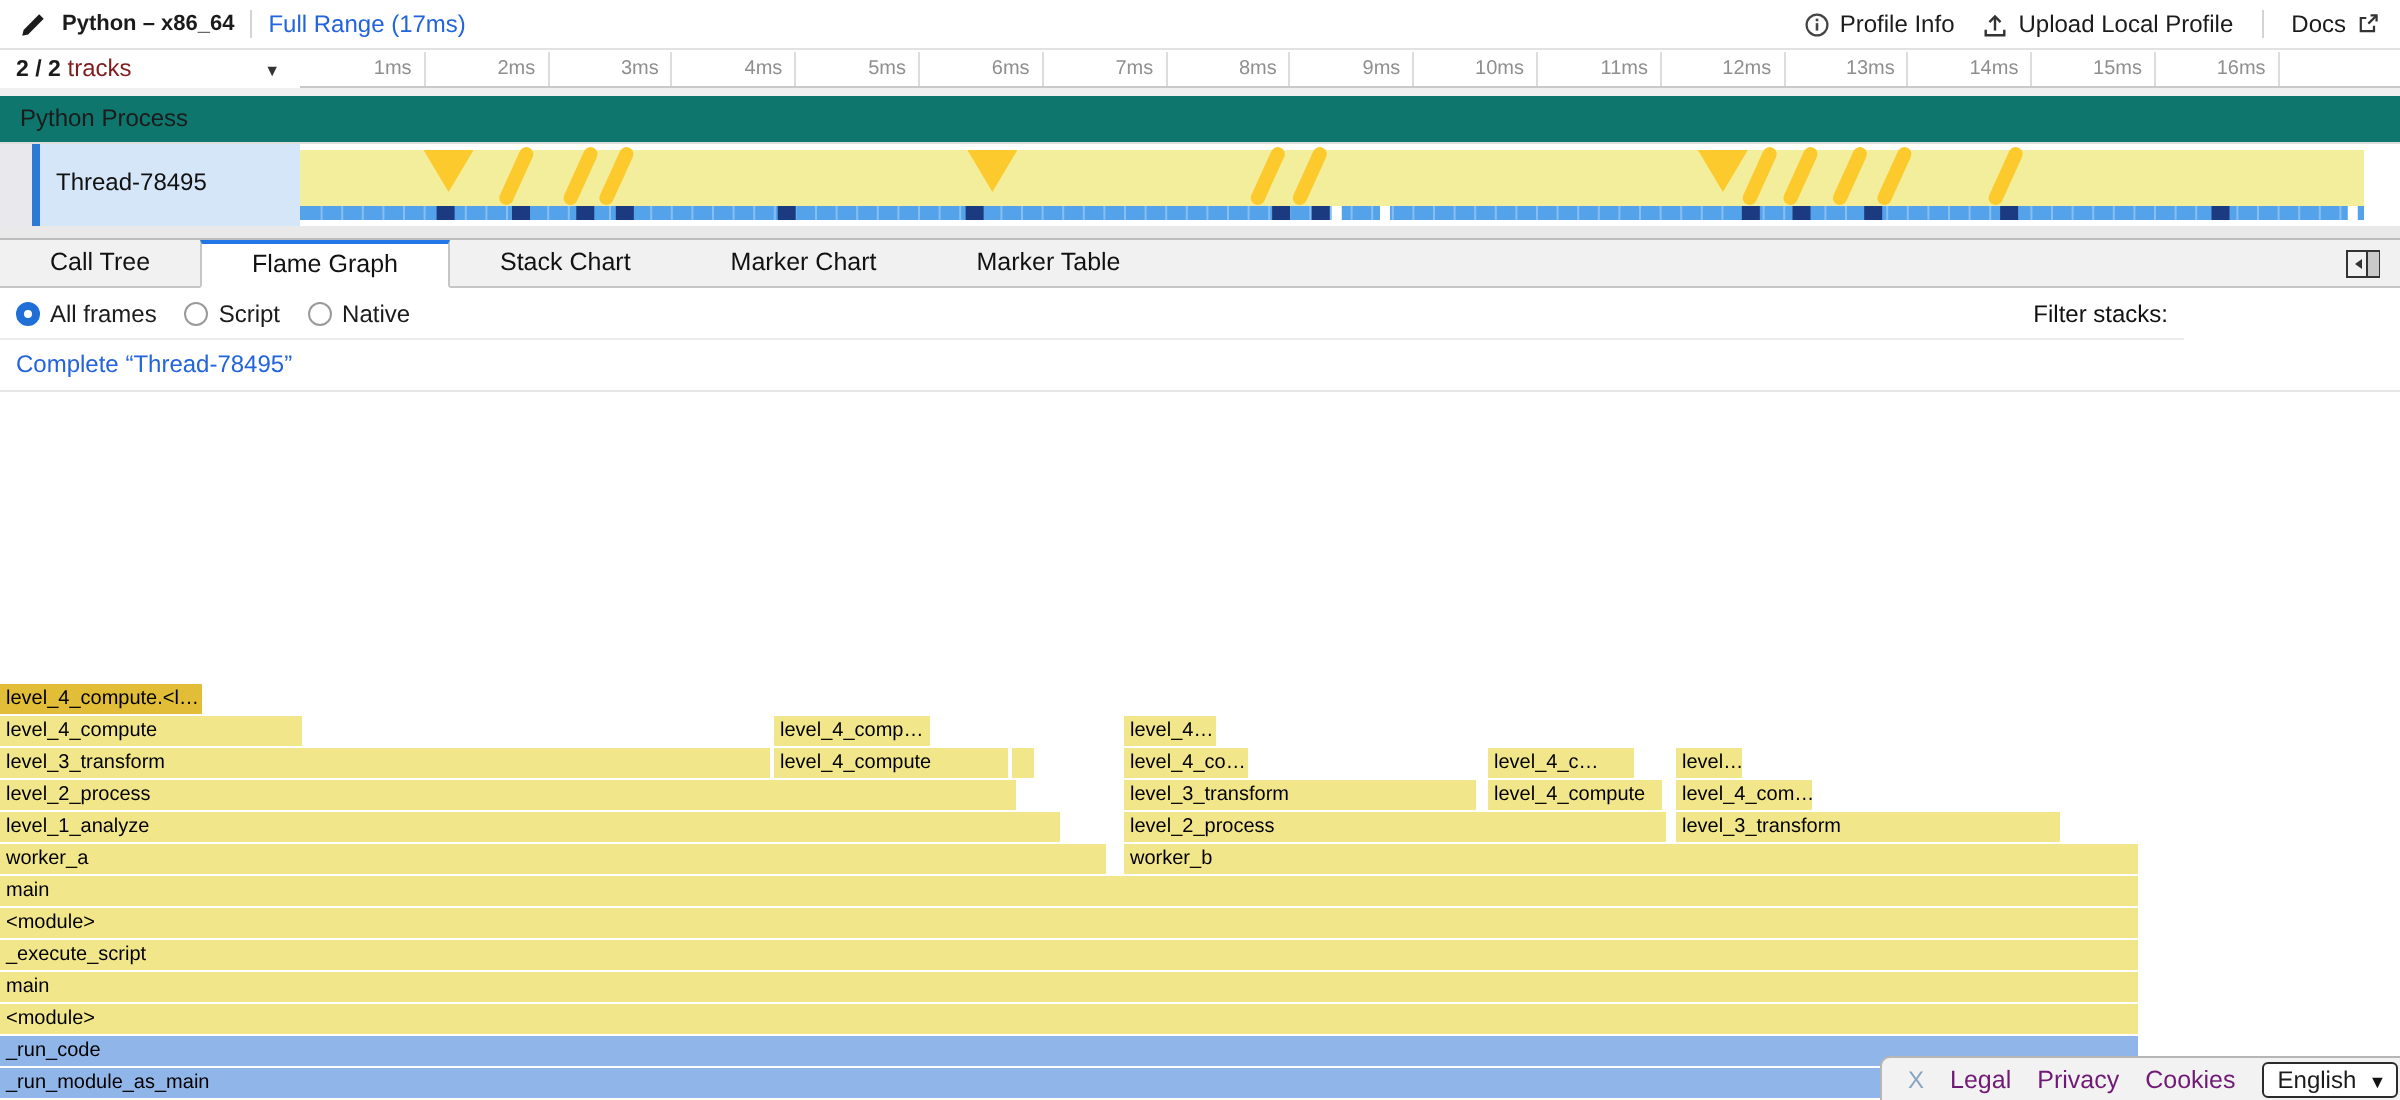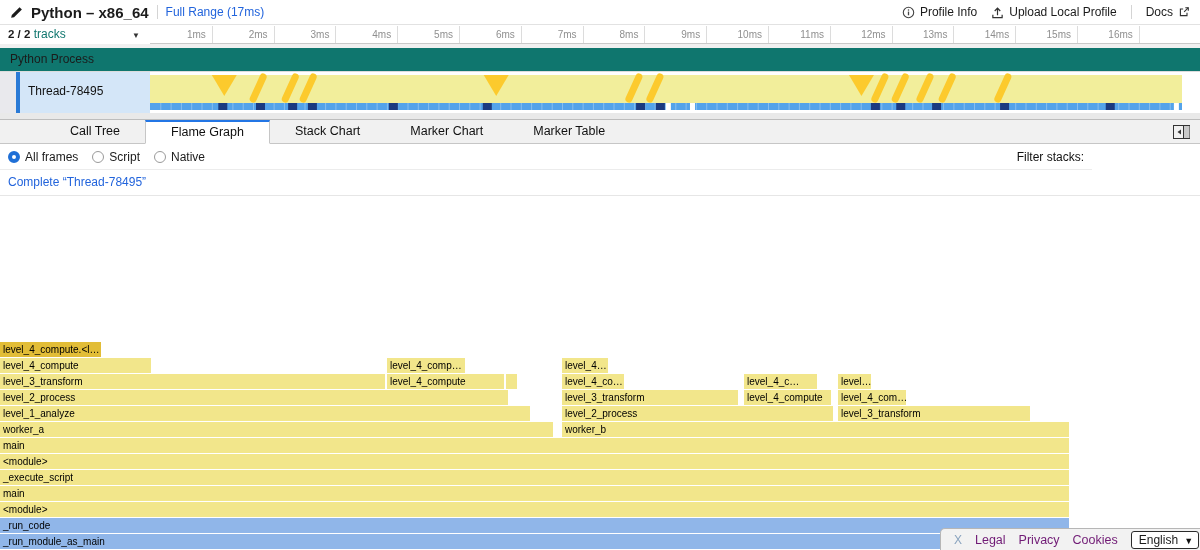--- a/index.html
+++ b/index.html
@@ -6,50 +6,50 @@
   html,body { width:1200px; height:550px; overflow:hidden; background:#fff;
     font-family:"Liberation Sans", sans-serif; font-size:12px; color:#1b1b1b; }
   body { position:relative; }
   .abs { position:absolute; }
 
   
   .topbar { left:0; top:0; width:1200px; height:25px; background:#fff;
     border-bottom:1px solid #e2e2e2; display:flex; align-items:center; }
   .topbar .left { display:flex; align-items:center; gap:8px; padding-left:10px; }
   .topbar .right { margin-left:auto; display:flex; align-items:center; gap:14px; padding-right:10px; }
-  .title { font-weight:bold; font-size:15px; }
+  .title { font-weight:bold; font-size:11px; }
   .vsep { width:1px; height:14px; background:#d4d4d4; }
   .bluelink { color:#2264dc; cursor:pointer; }
   .hbtn { display:flex; align-items:center; gap:5px; cursor:pointer; }
 
   
   .ruler { left:0; top:26px; width:1200px; height:18px; background:#fff; border-bottom:1px solid #c9c9c9; }
   .tick-label { position:absolute; top:0; width:56px; height:17px; line-height:17px;
     text-align:right; font-size:10px; color:#8f8f8f; }
   .tick-line { position:absolute; top:0; height:17px; width:0; border-left:1px solid #dcdcdc; }
   .tracks-ctl { left:0; top:26px; width:150px; height:18px; line-height:17px; padding-left:8px; background:#fff; }
   .tracks-ctl b { font-size:11.5px; }
-  .tracks-ctl .word { color:#0f766e; }
+  .tracks-ctl .word { color:#7f1d1d; }
   .dd-caret { position:absolute; right:10px; top:1px; font-size:8px; color:#333; }
 
   .rows-gap1 { left:0; top:44px; width:1200px; height:4px; background:#f0f0f0; }
   .process-row { left:0; top:48px; width:1200px; height:24px; background:#0f766e;
     border-bottom:1px solid #dcdcdc; line-height:23px; padding-left:10px; font-size:12px; }
   .thread-row { left:0; top:72px; width:1200px; height:41px; background:#fff; }
   .thread-label { position:absolute; left:0; top:0; width:150px; height:41px; background:#d4e6f8; }
   .thread-gutter { position:absolute; left:0; top:0; width:16px; height:41px; background:#e9e9ed; }
   .thread-accent { position:absolute; left:16px; top:0; width:4px; height:41px; background:#2a7ad6; }
   .thread-name { position:absolute; left:28px; top:12px; font-size:12px; color:#111; }
   .trackviz { position:absolute; left:150px; top:0; width:1032px; height:41px; }
   .rows-gap2 { left:0; top:113px; width:1200px; height:6px; background:#e9e9e9; }
 
   
   .tabbar { left:0; top:119px; width:1200px; height:25px; background:#f1f1f1;
     border-top:1px solid #bdbdbd; border-bottom:1px solid #c6c6c6; display:flex; align-items:stretch; }
-  .tabs { display:flex;padding-left:45px; }
+  .tabs { display:flex; }
   .tab { padding:0 25px; line-height:22px; font-size:12.5px; cursor:pointer; color:#111; }
   .tab.active { background:#fff; border-left:1px solid #c6c6c6; border-right:1px solid #c6c6c6;
     border-top:2px solid #2376e5; border-bottom:1px solid #fff; margin-bottom:-1px; line-height:20px; }
   .tabbar .panelbtn { margin-left:auto; margin-right:10px; align-self:center; cursor:pointer; height:14px; }
 
   
   .toolbar { left:0; top:144px; width:1092px; height:26px; background:#fff;
     border-bottom:1px solid #ececec; display:flex; align-items:center; padding:0 8px; }
   .radio-item { display:flex; align-items:center; gap:5px; margin-right:14px; cursor:pointer; font-size:12px; }
   .radio { width:12px; height:12px; border-radius:50%; border:1px solid #9a9a9a; background:#fff; }

